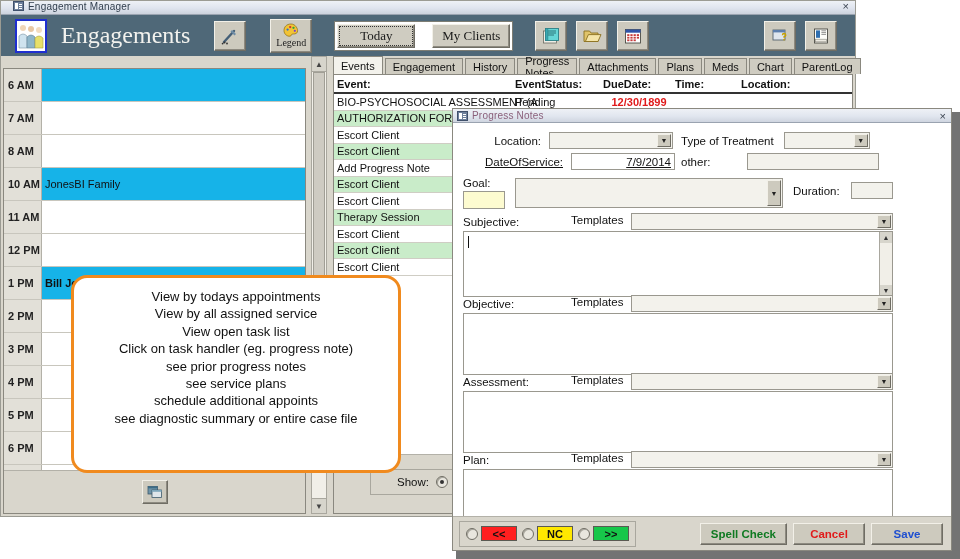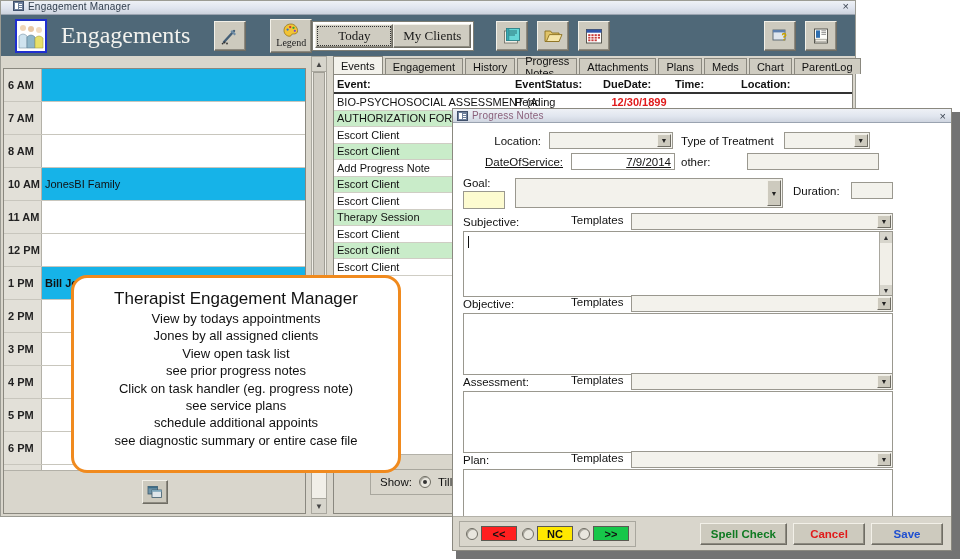--- a/index.html
+++ b/index.html
@@ -68,22 +68,22 @@
     border:1px solid #6f6d64;border-top-color:#f2f0e8;border-left-color:#f2f0e8;
     box-shadow:inset -1px -1px 0 #8d8a80;
     display:flex;align-items:center;justify-content:center;
     box-sizing:border-box;flex:none;
   }
   .tb-btn.tall{height:34px;flex-direction:column;}
   .tb-lbl{font-family:"Liberation Serif",serif;font-size:10px;color:#222;line-height:10px;}
   #btn-wand{margin-left:24px;}
   #btn-legend{margin-left:24px;width:42px;}
   #toggle-group{
-    background:#fff;border:1px solid #7d7d74;
-    padding:2px;display:flex;gap:0;box-sizing:border-box;
+    margin-left:22px;background:#fff;border:1px solid #7d7d74;
+    padding:2px;display:flex;gap:17px;box-sizing:border-box;
   }
   .tg-btn{
     width:78px;height:24px;display:flex;align-items:center;justify-content:center;
     font-family:"Liberation Serif",serif;font-size:13px;color:#1a1a1a;
     background:#cfccc1;border:1px solid #6f6d64;
     border-top-color:#f2f0e8;border-left-color:#f2f0e8;
     box-shadow:inset -1px -1px 0 #8d8a80;box-sizing:border-box;
   }
   .tg-btn.active{outline:1px dotted #333;outline-offset:-3px;}
   #tb-right{margin-left:22px;display:flex;gap:9px;align-items:center;}
@@ -169,21 +169,21 @@
   }
   .evt-row.green{background:#c9ecc9;}
   .evt-row .c-due{color:#e01b1b;font-weight:bold;text-align:center;}
   #evt-footer{
     position:absolute;left:0;right:0;bottom:0;height:58px;background:#d9d6cc;
     border-top:1px solid #b3b1a8;
   }
   #show-box{
     position:absolute;left:36px;top:14px;width:120px;height:26px;
     border:1px solid #a9a79e;background:#d9d6cc;box-sizing:border-box;
-    display:flex;align-items:center;padding-left:9px;gap:7px;font-size:11px;
+    display:flex;align-items:center;padding-left:26px;gap:7px;font-size:11px;
   }
   .radio{
     width:10px;height:10px;border-radius:50%;background:#e8e6de;
     border:1px solid #6f6d64;box-shadow:inset 1px 1px 0 #a9a79e;
     display:inline-flex;align-items:center;justify-content:center;flex:none;
   }
   .radio.on:after{content:"";width:4px;height:4px;border-radius:50%;background:#333;}
 
   
   #pn-shadow{
@@ -553,27 +553,26 @@
           </div>
         </div>
 
       </div>
     </div>
 
   </div>
 </div>
 
 <div id="callout">
-  <div id="callout-title">Therapist Engagement Manager</div>
   <div id="callout-lines">
       <div class="callout-line">View by todays appointments</div>
-      <div class="callout-line">Jones by all assigned clients</div>
+      <div class="callout-line">View by all assigned service</div>
       <div class="callout-line">View open task list</div>
+      <div class="callout-line">Click on task handler (eg. progress note)</div>
       <div class="callout-line">see prior progress notes</div>
-      <div class="callout-line">Click on task handler (eg. progress note)</div>
       <div class="callout-line">see service plans</div>
       <div class="callout-line">schedule additional appoints</div>
       <div class="callout-line">see diagnostic summary or entire case file</div>
     </div>
 </div>
 
 <div id="pn-shadow"></div>
 <div id="pn-dialog">
   <div id="pn-titlebar">
     <span class="mini-app-icon"></span>

